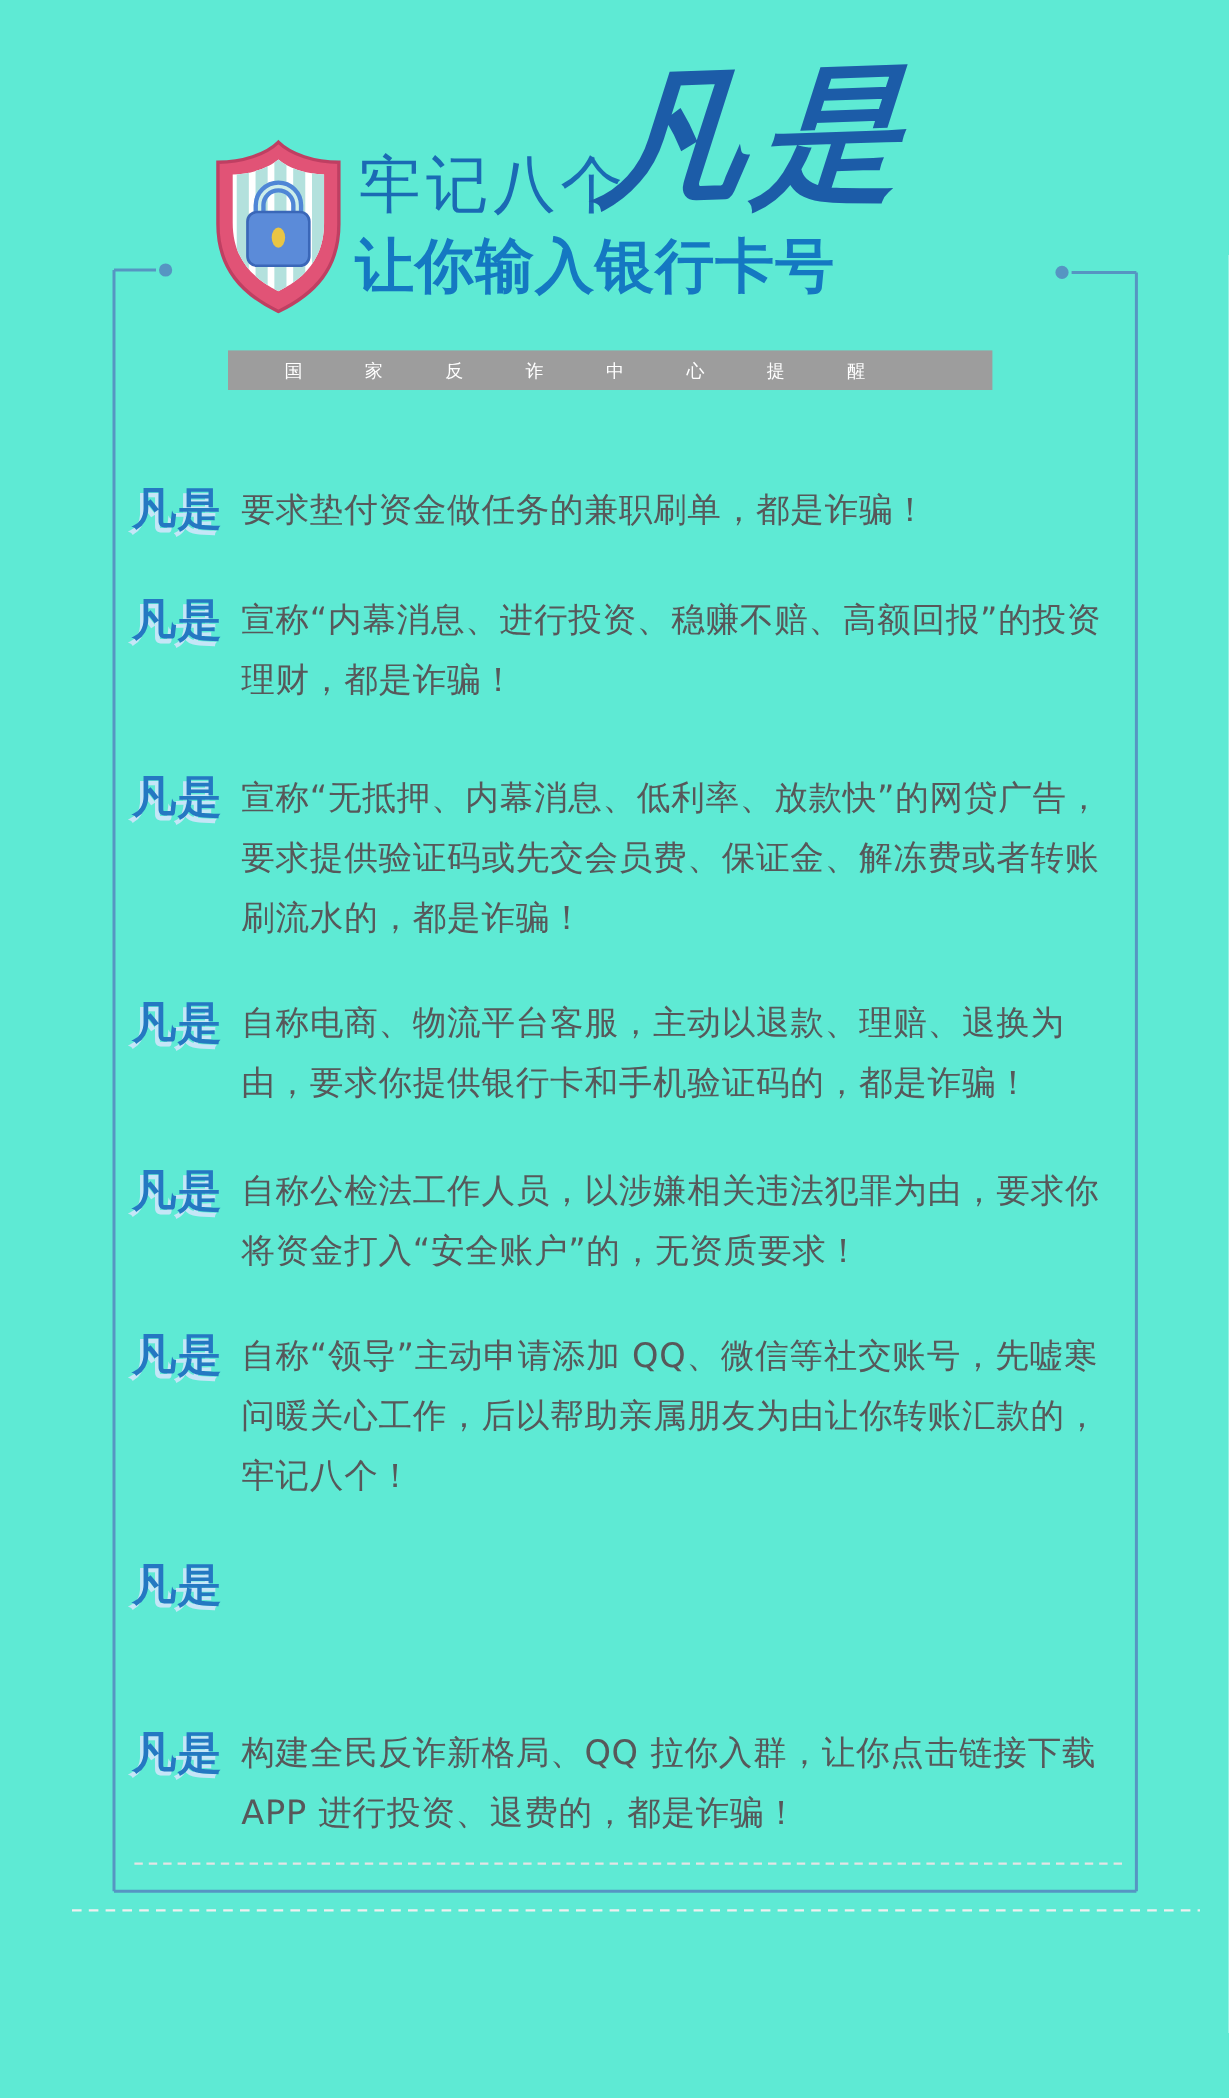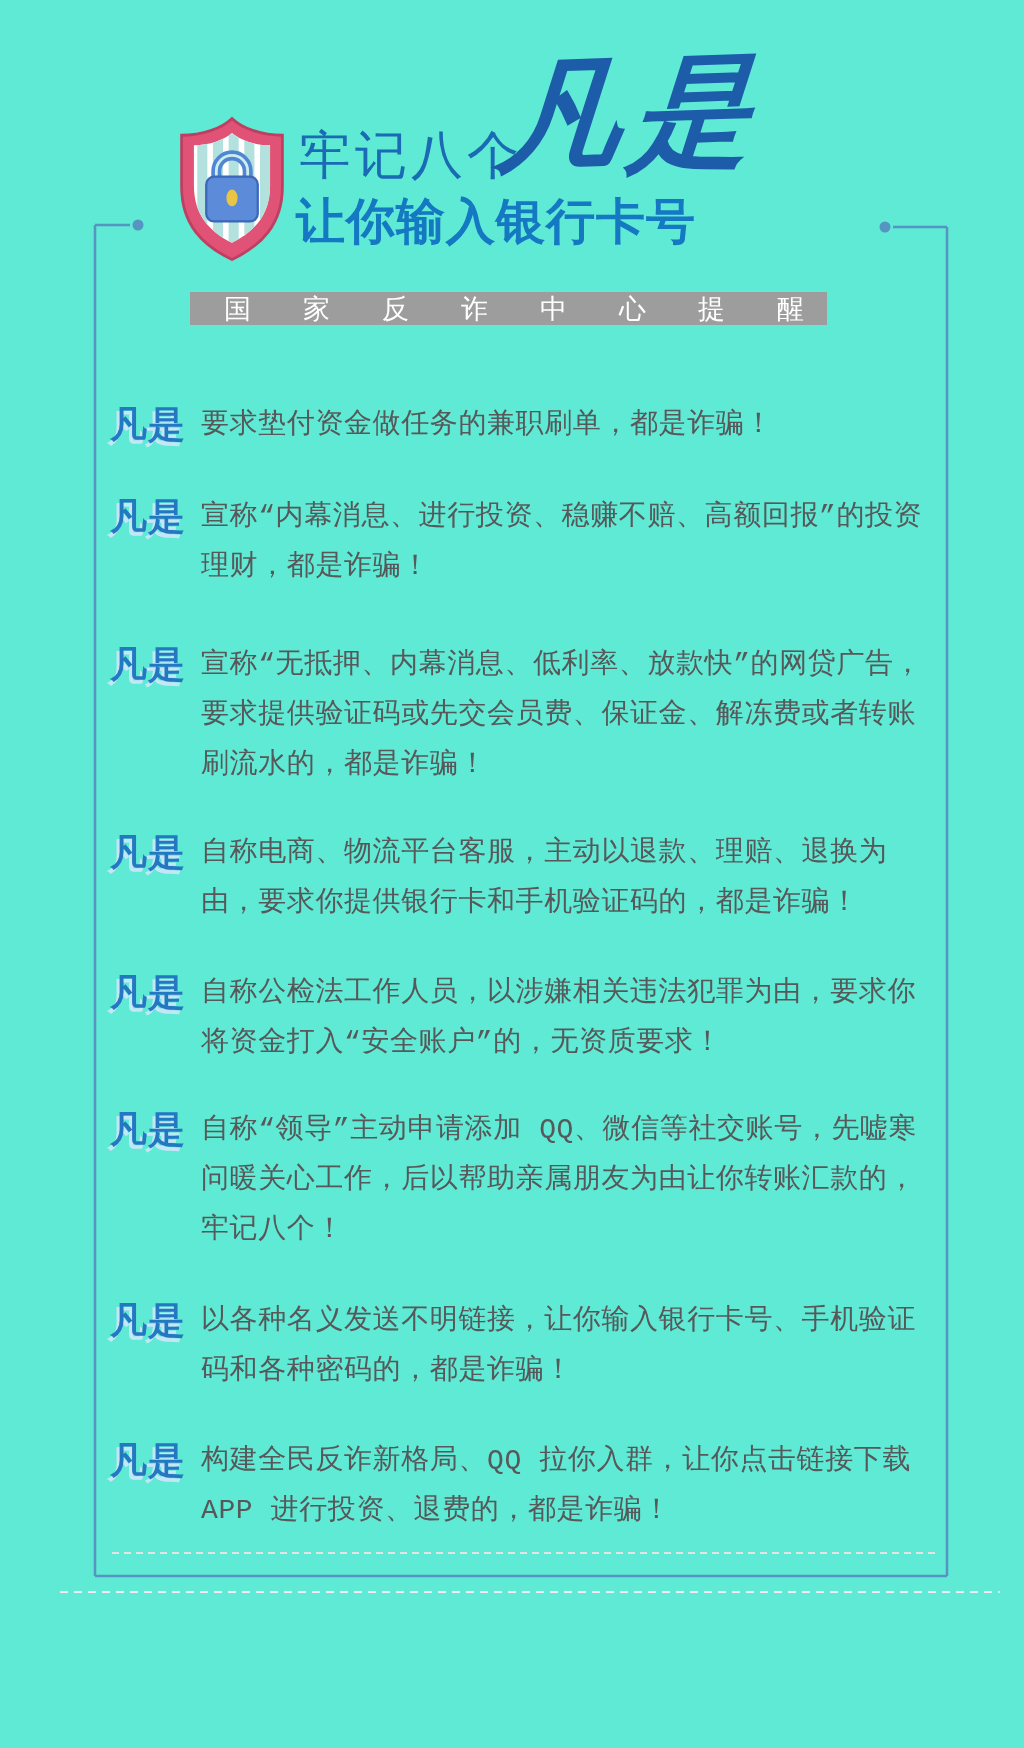--- a/index.html
+++ b/index.html
@@ -31,43 +31,42 @@
   .subtitle{
     position:absolute;left:296px;top:192px;
     font-size:49px;line-height:60px;
     font-weight:bold;color:#1478c2;
     letter-spacing:1px;white-space:nowrap;
   }
   .banner{
     position:absolute;left:190px;top:292px;
     width:637px;height:33px;box-sizing:border-box;
     background:#9d9d9d;color:#ffffff;
-    font-size:27px;line-height:34px;
-    letter-spacing:52px;padding-left:34px;
+    font-size:15px;line-height:34px;
+    letter-spacing:52px;padding-left:47px;
     white-space:nowrap;overflow:hidden;
   }
 
   
   .item{
     position:absolute;left:110px;
     display:flex;gap:15px;align-items:flex-start;
   }
   .item .label{
     flex:0 0 auto;
     font-size:37px;font-weight:bold;color:#2478c2;
     line-height:50px;white-space:nowrap;
     text-shadow:-3px 4px 0 #c5e6f7;
     letter-spacing:1px;
   }
   .item .text{
     width:724px;
     font-size:28px;color:#57585a;line-height:50px;
     letter-spacing:0.6px;
     text-align:left;
-    font-family:Liberation Mono, monospace;
   }
   .i1{top:400px;} .i2{top:492px;} .i3{top:640px;} .i4{top:828px;}
   .i5{top:968px;} .i6{top:1105px;} .i7{top:1296px;} .i8{top:1436px;}
 </style>
 </head>
 <body>
 
 <div class="poster">
 
   <svg class="frame-svg" width="1024" height="1748" viewBox="0 0 1024 1748">
@@ -131,20 +130,19 @@
   <div class="item i5">
     <span class="label">凡是</span>
     <span class="text">自称公检法工作人员，以涉嫌相关违法犯罪为由，要求你将资金打入“安全账户”的，无资质要求！</span>
   </div>
   <div class="item i6">
     <span class="label">凡是</span>
     <span class="text">自称“领导”主动申请添加 QQ、微信等社交账号，先嘘寒问暖关心工作，后以帮助亲属朋友为由让你转账汇款的，牢记八个！</span>
   </div>
   <div class="item i7">
     <span class="label">凡是</span>
-    <span class="text">以各种名义发送不明链接，让你输入银行卡号、手机验证码和各种密码的，都是诈骗！</span>
   </div>
   <div class="item i8">
     <span class="label">凡是</span>
     <span class="text">构建全民反诈新格局、QQ 拉你入群，让你点击链接下载 APP 进行投资、退费的，都是诈骗！</span>
   </div>
 
 </div>
 
 </body></html>

